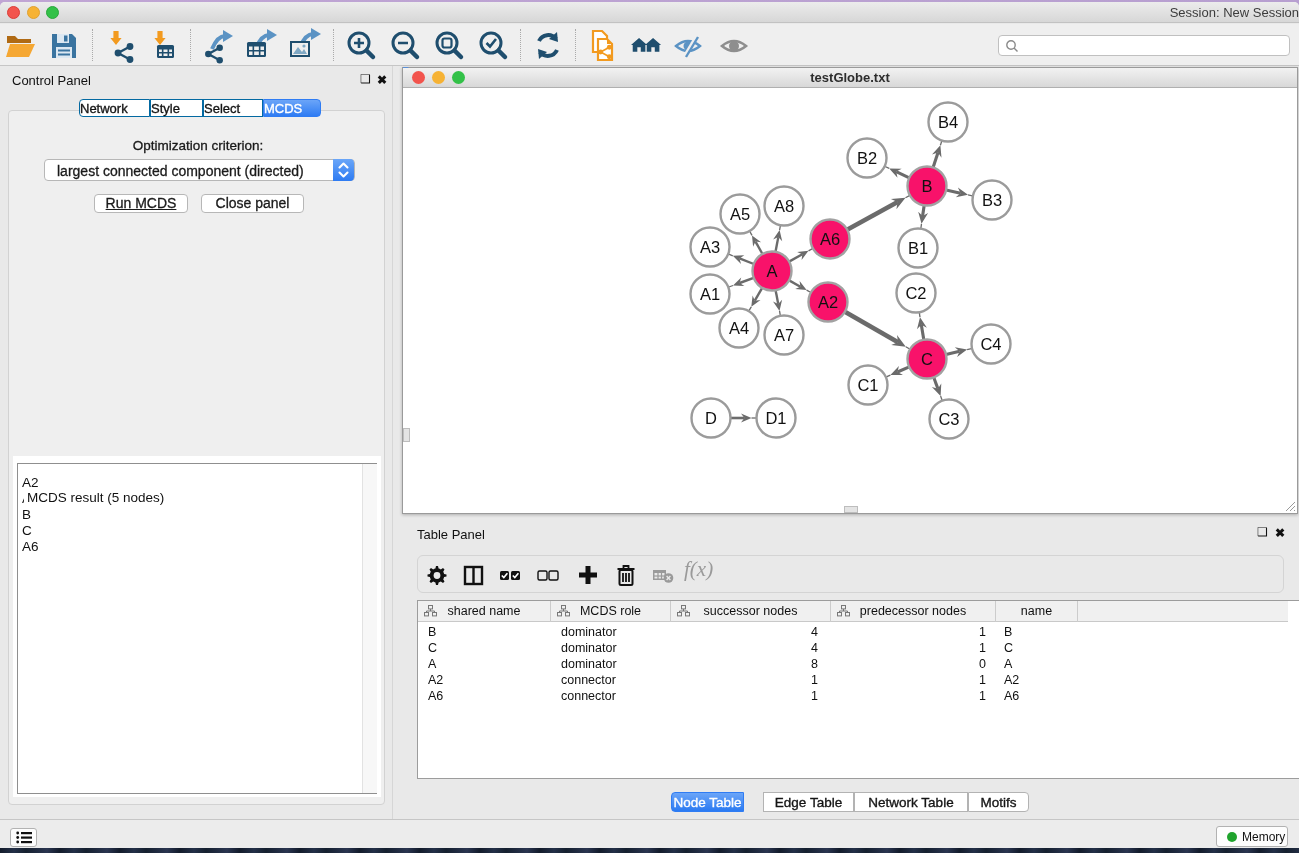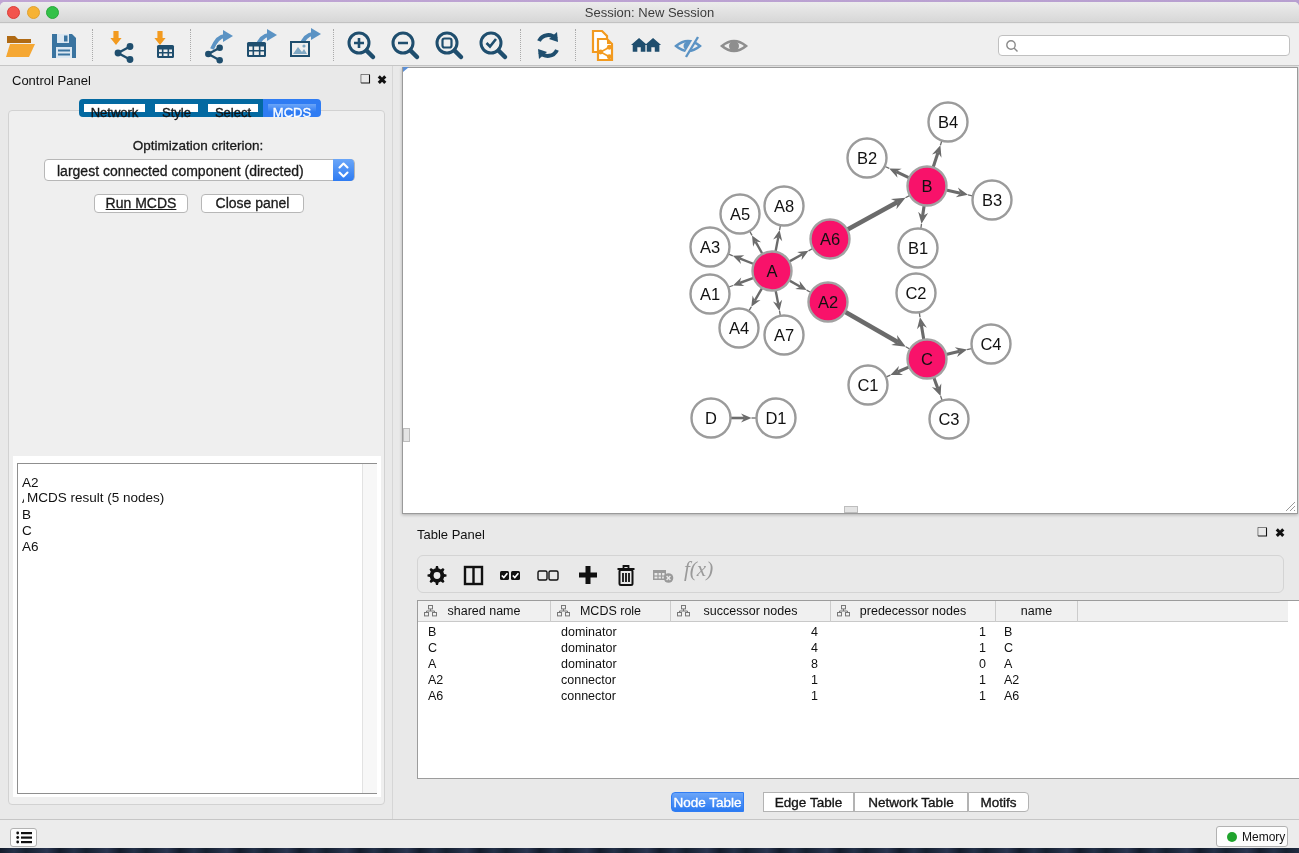--- a/index.html
+++ b/index.html
@@ -4,32 +4,32 @@
 <style>
 * { margin:0; padding:0; box-sizing:border-box; }
 html,body { width:1299px; height:853px; overflow:hidden; font-family:"Liberation Sans", sans-serif; }
 #desktop { position:relative; width:1299px; height:853px; background:linear-gradient(90deg,#c0a5d4,#b79fd0); }
 #win { position:absolute; left:0; top:2px; width:1299px; height:846px; background:#e9e9e9; border-radius:5px 5px 0 0; overflow:hidden; }
 #titlebar { position:absolute; left:0; top:0; width:1299px; height:21px; background:linear-gradient(#ececec,#d7d7d7); border-bottom:1px solid #c2c2c2; }
 .tl { position:absolute; top:4px; width:13px; height:13px; border-radius:50%; }
 #titlebar .t1 { left:7px; background:#f2544d; border:0.5px solid #da3e38; }
 #titlebar .t2 { left:27px; background:#f6b234; border:0.5px solid #e0a030; }
 #titlebar .t3 { left:46px; background:#33c148; border:0.5px solid #2aa73c; }
-#apptitle { position:absolute; top:3px; width:100%; text-align:center; font-size:13px; color:#3c3c3c; }
+#apptitle { position:absolute; top:3px; width:100%; text-align:right; font-size:13px; color:#3c3c3c; }
 #toolbar { position:absolute; left:0; top:22px; width:1299px; height:42px; background:#efefef; border-bottom:1px solid #c6c6c6; }
 .sep { position:absolute; top:5px; height:32px; width:0; border-left:1px dotted #aaaaaa; }
 .ticon { position:absolute; top:4px; }
 #searchbox { position:absolute; left:998px; top:11px; width:292px; height:21px; background:#ffffff; border:1px solid #c0c0c0; border-radius:4px; }
 
 #leftpanel { position:absolute; left:0; top:64px; width:396px; height:753px; background:#e9e9e9; }
 #cp-head { position:absolute; left:0; top:0; width:100%; height:30px; }
 #cp-head .title { position:absolute; left:12px; top:7px; font-size:13px; color:#111; }
 .wicon { position:absolute; top:7px; font-size:12px; color:#111; }
 #cp-tabs { position:absolute; left:79px; top:33px; height:18px; }
-.tab { -webkit-text-stroke:0.35px; position:absolute; top:0; height:18px; background:#ffffff; border:5px solid #0369a1; font-size:13px; color:#151515; text-align:center; line-height:17px; }
+.tab { -webkit-text-stroke:0.35px; position:absolute; top:0; height:18px; background:#ffffff; border:1px solid #0369a1; font-size:13px; color:#151515; line-height:17px; }
 .tab.sel { background:linear-gradient(#6ba5f8,#2f7cf3); border-color:#2f7cf3; color:#ffffff; }
 #cp-inner { position:absolute; left:8px; top:44px; width:377px; height:695px; background:#efefef; border:1px solid #d2d2d2; border-radius:4px; }
 #optlabel { -webkit-text-stroke:0.3px; position:absolute; left:0; top:72px; width:396px; text-align:center; font-size:13.5px; color:#1a1a1a; }
 #dropdown { position:absolute; left:44px; top:93px; width:311px; height:22px; background:#ffffff; border:1px solid #b7b7b7; border-radius:4px; }
 #dropdown .txt { -webkit-text-stroke:0.3px; position:absolute; left:12px; top:3px; font-size:14px; color:#1a1a1a; }
 #dropdown .cap { position:absolute; right:0; top:-1px; width:21px; height:22px; background:linear-gradient(#6aa6f8,#2e7bf2); border-radius:0 4px 4px 0; }
 .btn { -webkit-text-stroke:0.3px; position:absolute; top:128px; height:19px; background:#ffffff; border:1px solid #b7b7b7; border-radius:4px; font-size:14px; color:#1a1a1a; text-align:center; line-height:17px; }
 #listwhite { position:absolute; left:13px; top:390px; width:368px; height:341px; background:#ffffff; }
 #groupborder { position:absolute; left:4px; top:7px; width:360px; height:331px; border:1px solid #8f8f8f; }
 #grouplabel { position:absolute; left:11px; top:0px; background:#ffffff; padding:0 3px; font-size:13.5px; color:#111;margin-top:34px; }
@@ -222,20 +222,26 @@
       <div class="item" style="top:19px;">A2</div>
       <div class="item" style="top:35px;">A</div>
       <div class="item" style="top:51px;">B</div>
       <div class="item" style="top:67px;">C</div>
       <div class="item" style="top:83px;">A6</div>
       <div id="grouplabel">MCDS result (5 nodes)</div>
     </div>
   </div>
   <div id="netwin">
     <div style="position:absolute;left:0;top:-1px;width:6px;height:5px;background:#5b8fd6;clip-path:polygon(0 0,100% 0,0 100%);"></div>
+        <div id="nw-title">
+      <div class="tl t1"></div>
+          <div class="tl t2"></div>
+          <div class="tl t3"></div>
+      <div class="nm">testGlobe.txt</div>
+    </div>
     <svg id="graph" width="894" height="425" viewBox="0 0 894 425">
 <line x1="350.7" y1="190.8" x2="336.6" y2="196.0" stroke="#6b6b6b" stroke-width="2.4"></line>
 <line x1="330.0" y1="198.5" x2="325.8" y2="200.0" stroke="#6b6b6b" stroke-width="1.3"></line>
 <polygon points="330.0,198.5 338.2,190.5 336.6,196.0 341.4,199.1" fill="#6b6b6b"></polygon>
 <line x1="350.8" y1="177.0" x2="336.5" y2="171.4" stroke="#6b6b6b" stroke-width="2.4"></line>
 <line x1="329.8" y1="168.8" x2="325.7" y2="167.2" stroke="#6b6b6b" stroke-width="1.3"></line>
 <polygon points="329.8,168.8 341.3,168.3 336.5,171.4 338.0,176.9" fill="#6b6b6b"></polygon>
 <line x1="359.2" y1="200.9" x2="351.8" y2="213.7" stroke="#6b6b6b" stroke-width="2.4"></line>
 <line x1="348.3" y1="219.8" x2="346.0" y2="223.7" stroke="#6b6b6b" stroke-width="1.3"></line>
 <polygon points="348.3,219.8 349.6,208.4 351.8,213.7 357.5,213.0" fill="#6b6b6b"></polygon>

